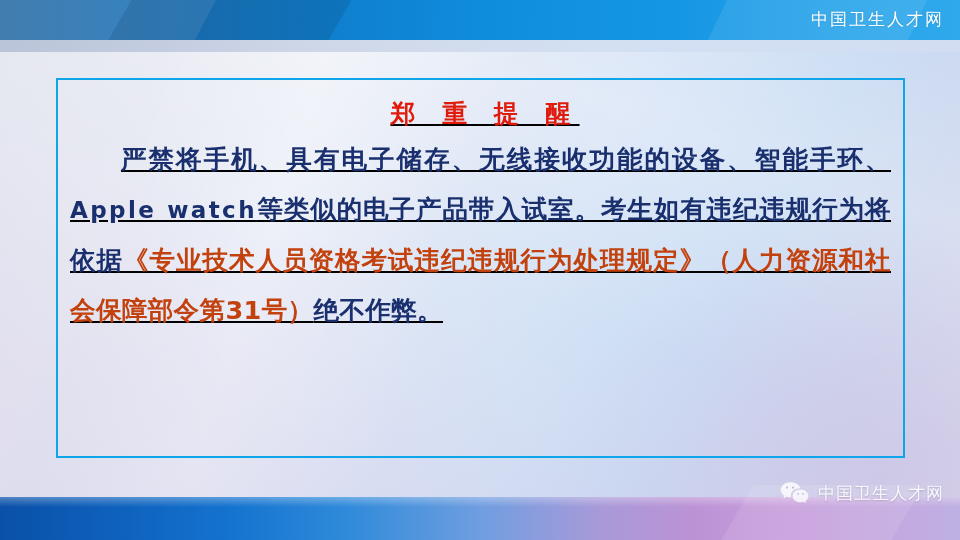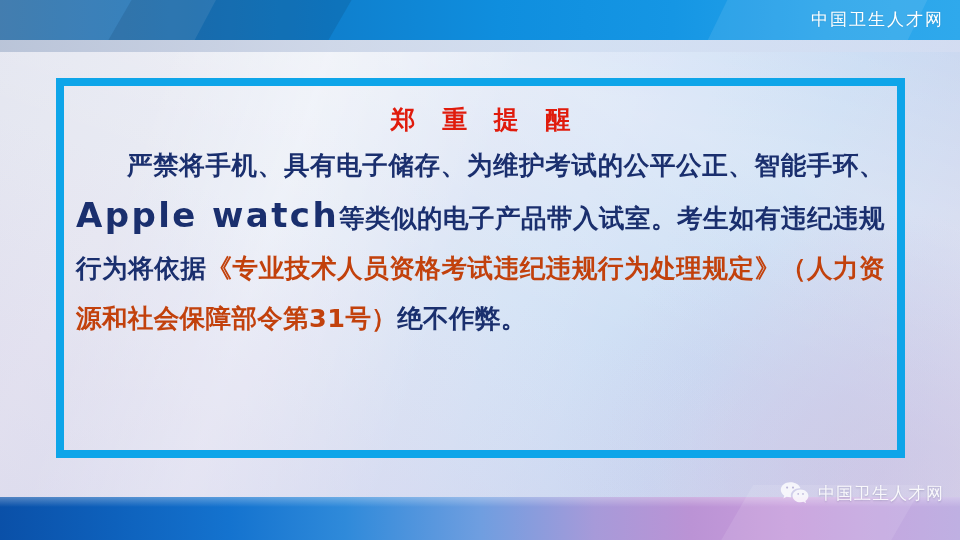--- a/index.html
+++ b/index.html
@@ -128,23 +128,24 @@
        rgba(214,222,242,0.70) 100%);
   }
 
   
   .notice-box {
     position: absolute;
     left: 56px;
     top: 78px;
     width: 849px;
     height: 380px;
-    border: 8px solid #0ea5e9;
+    border: 2px solid #0ea5e9;
     box-sizing: border-box;
     background: rgba(255,255,255,0.04);
+    text-decoration: underline;
   }
   .notice-inner {
     position: relative;
     width: 100%;
     height: 100%;
     padding: 6px 8px 0 8px;
     box-sizing: border-box;
   }
 
   .notice-title {
@@ -168,21 +169,21 @@
     text-align: justify;
     text-justify: inter-character;
     margin: 0;
     padding: 0 4px;
   }
   .notice-para.indent {
     text-indent: 2em;
   }
   .latin {
     letter-spacing: 2.4px;
-    font-size: 34px;
+    font-size: 23px;
   }
   .red {
     color: #c2410c;
   }
 
   
   .bottom-band {
     position: absolute;
     left: 0;
     top: 497px;
@@ -258,21 +259,21 @@
   </div>
   <div class="header-underband"></div>
 
   <div class="notice-box">
     <div class="notice-inner">
 
       <div class="notice-title">郑 重 提 醒</div>
 
 
       <p class="notice-para indent">
-        <span>严禁将手机、具有电子储存、为维护考试的公平公正、智能手环、</span><span class="latin">Apple watch</span><span>等类似的电子产品带入试室。考生如有违纪违规行为将依据</span><span class="red">《专业技术人员资格考试违纪违规行为处理规定》（人力资源和社会保障部令第31号）</span><span>绝不作弊。</span>
+        <span>严禁将手机、具有电子储存、无线接收功能的设备、智能手环、</span><span class="latin">Apple watch</span><span>等类似的电子产品带入试室。考生如有违纪违规行为将依据</span><span class="red">《专业技术人员资格考试违纪违规行为处理规定》（人力资源和社会保障部令第31号）</span><span>绝不作弊。</span>
       </p>
 
     </div>
   </div>
 
   <div class="bottom-band">
     <div class="bottom-band-shine"></div>
     <div class="bottom-band-shard"></div>
   </div>
 

